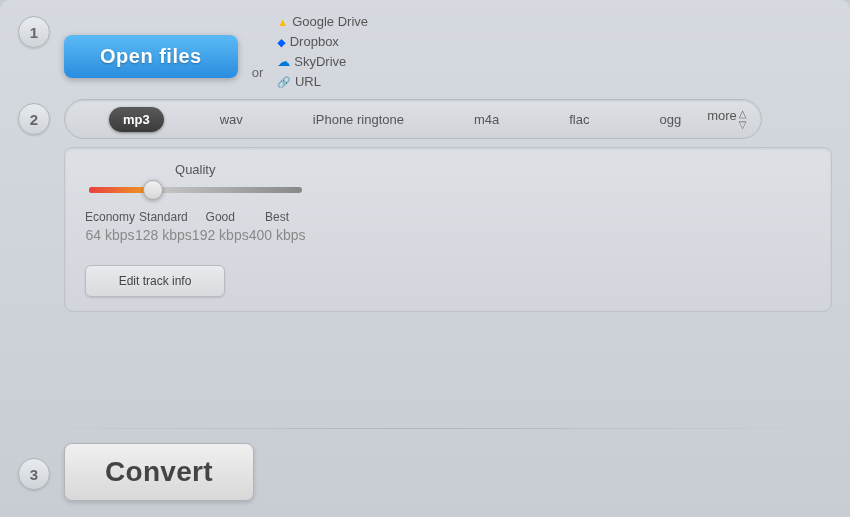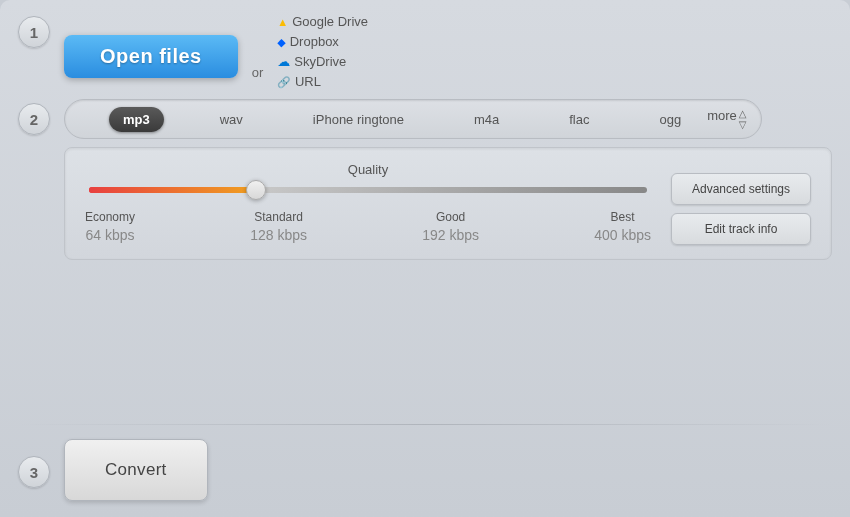--- a/index.html
+++ b/index.html
@@ -144,22 +144,23 @@
     }
 
     
     .quality-section {
       background: linear-gradient(180deg, #dde1e6 0%, #d2d6dc 100%);
       border-radius: 8px;
       border: 1px solid #c0c4ca;
       padding: 14px 20px 14px 20px;
       display: flex;
       gap: 20px;
-      align-items: flex-end;
+      align-items: flex-start;
       box-shadow: inset 0 1px 3px rgba(0,0,0,0.08);
+      flex-direction: column;
     }
 
     .quality-left {
       flex: 1;
     }
 
     .quality-title {
       text-align: center;
       font-size: 13px;
       color: #555;
@@ -253,23 +254,23 @@
       display: flex;
       align-items: center;
       gap: 14px;
       padding-bottom: 4px;
     }
 
     .convert-btn {
       background: linear-gradient(180deg, #f0f0f0 0%, #d8d8d8 100%);
       border: 1px solid #b0b5bc;
       border-radius: 8px;
-      padding: 20px 40px;
-      font-size: 17px;
-      font-weight: normal;
+      padding: 12px 40px;
+      font-size: 28px;
+      font-weight: bold;
       color: #444;
       cursor: pointer;
       box-shadow: 0 2px 4px rgba(0,0,0,0.15);
       letter-spacing: 0.3px;
     }
 
     .step2-row {
       display: flex;
       flex-direction: column;
       gap: 8px;
@@ -361,21 +362,20 @@
               <div class="kbps">192 kbps</div>
             </div>
             <div class="quality-label">
               <div>Best</div>
               <div class="kbps">400 kbps</div>
             </div>
           </div>
         </div>
 
         <div class="quality-right">
-          <button class="settings-btn">Advanced settings</button>
           <button class="settings-btn">Edit track info</button>
         </div>
       </div>
 
       <div class="middle-area"></div>
 
     </div>
   </div>
 
   <div class="bottom-separator"></div>

